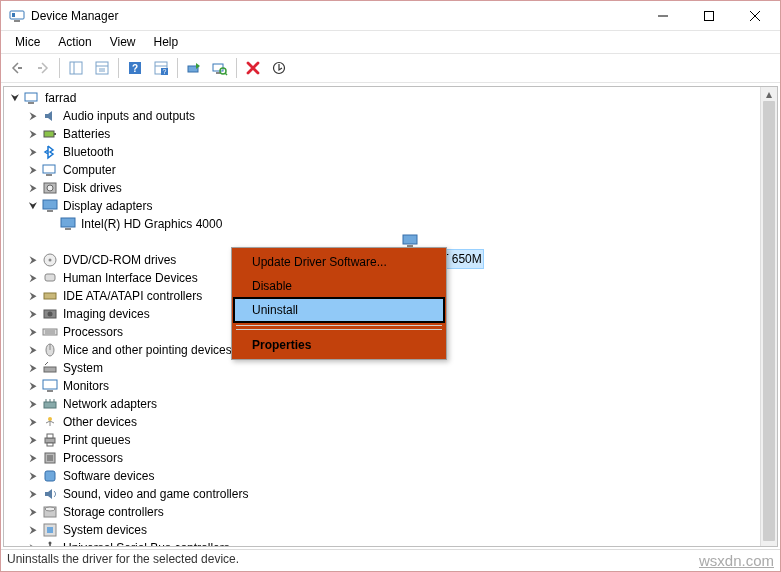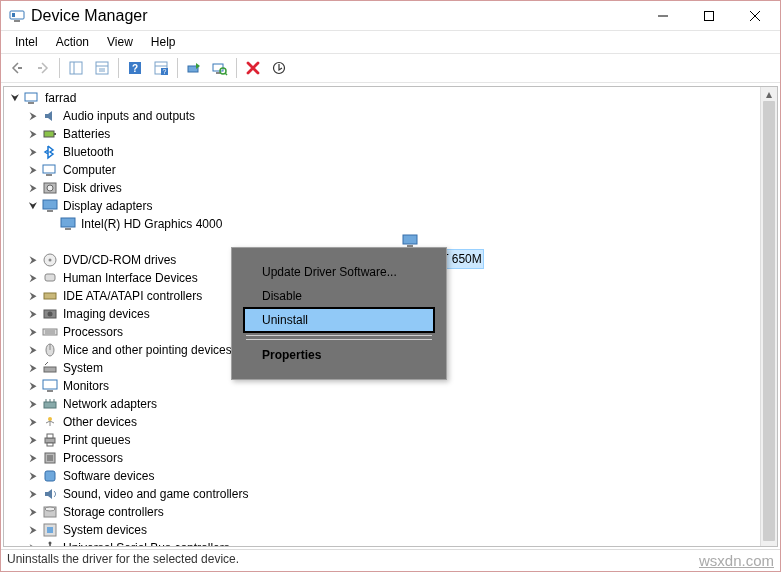--- a/index.html
+++ b/index.html
@@ -21,21 +21,21 @@
     display: flex;
     align-items: center;
     padding: 0 2px 0 8px;
     border-bottom: 1px solid #e5e5e5;
   }
   .titlebar .app-icon {
     width: 16px; height: 16px;
     margin-right: 6px;
     display: inline-block;
   }
-  .titlebar .title { flex: 1; font-size: 16px; }
+  .titlebar .title { flex: 1; font-size: 12px; }
   .win-controls { display: flex; }
   .win-btn {
     width: 46px; height: 30px;
     display: flex; align-items: center; justify-content: center;
     color: #333;
   }
   .menubar {
     display: flex;
     padding: 2px 6px;
     gap: 2px;
@@ -133,24 +133,24 @@
     color: #333;
     display:flex;align-items:flex-start;
     justify-content: space-between;
   }
   .watermark { color: #aaa; font-size: 15px; text-decoration: underline; }
   .context-menu {
     position: absolute;
     left: 230px;
     top: 246px;
     width: 216px;
-    background: #737373;
+    background: #c2410c;
     border: 1px solid #a0a0a0;
     box-shadow: 2px 2px 5px rgba(0,0,0,0.25);
-    padding: 12px;
+    padding: 2px;
   }
   .cm-item {
     padding: 5px 18px;
     font-size: 12px;
     color: #000;
   }
   .cm-item.highlighted {
     background: #91c9f7;
   }
   .cm-boxed {
@@ -190,21 +190,21 @@
     <div class="win-btn">
         <svg width="10" height="10">
           <line x1="0" y1="0" x2="10" y2="10" stroke="#000"></line>
           <line x1="10" y1="0" x2="0" y2="10" stroke="#000"></line>
         </svg>
       </div>
   </div>
 </div>
 
 <div class="menubar">
-  <div class="menu-item">Intel</div>
+  <div class="menu-item">Mice</div>
   <div class="menu-item">Action</div>
   <div class="menu-item">View</div>
   <div class="menu-item">Help</div>
 </div>
 
 <div class="toolbar">
   <div class="tool-btn">
       <svg width="16" height="16">
         <path d="M9 3 L4 8 L9 13" fill="none" stroke="#888" stroke-width="1.5"></path>
         <rect x="9" y="7" width="4" height="2" fill="#888"></rect>

